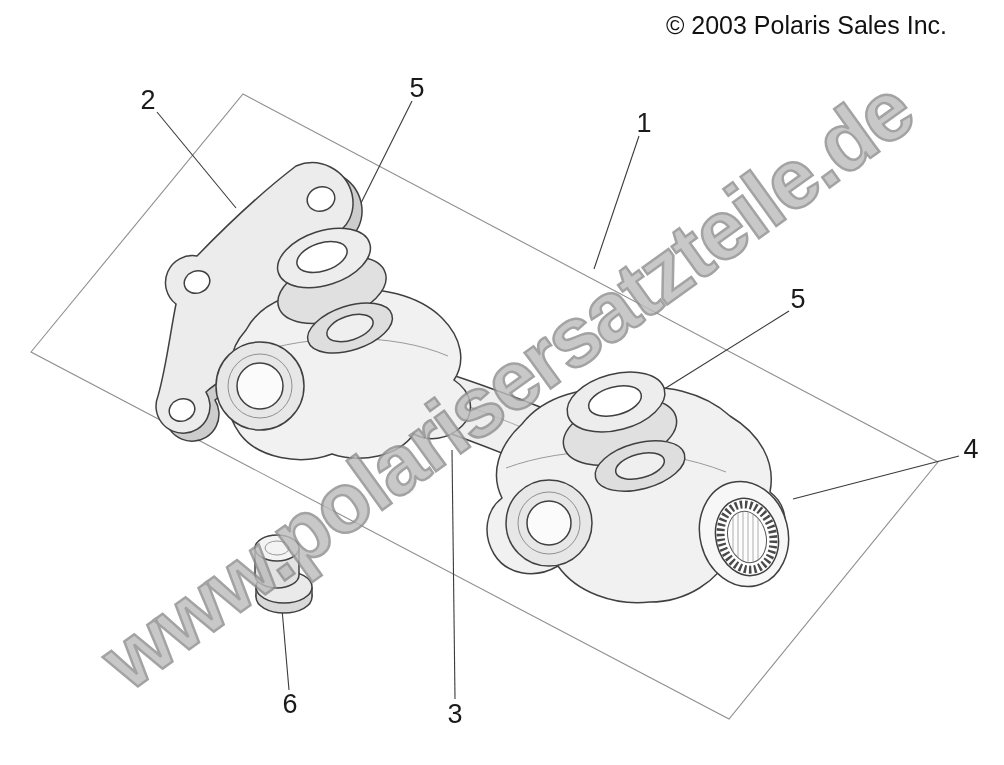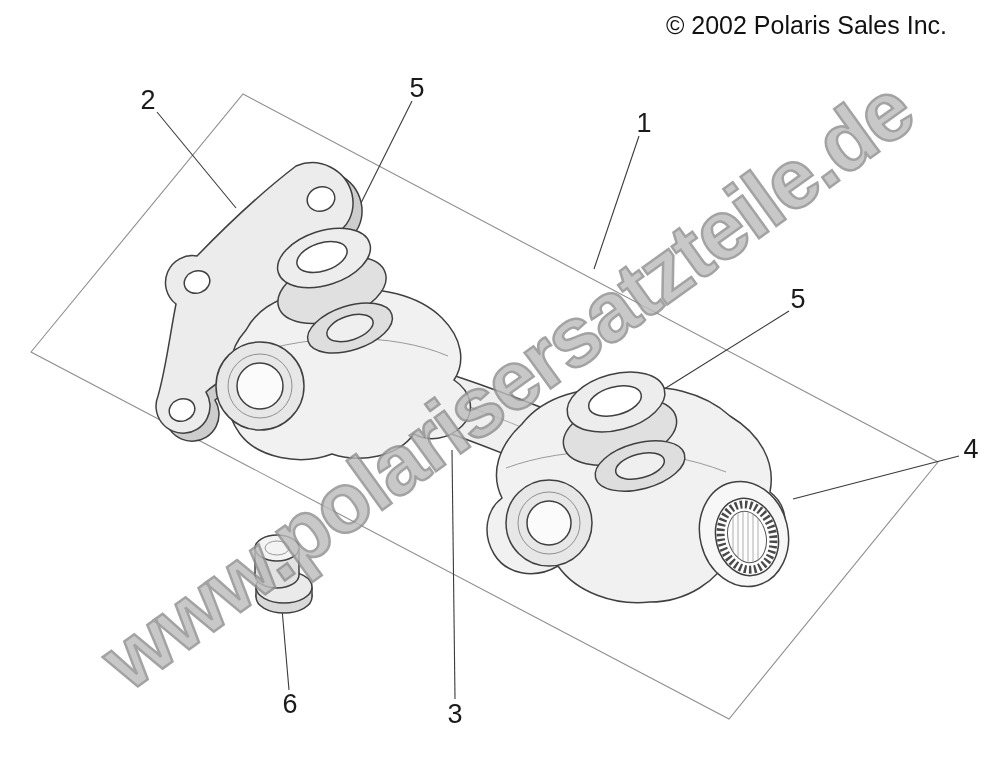--- a/index.html
+++ b/index.html
@@ -158,21 +158,21 @@
         <line x1="299" y1="548" x2="299" y2="575"></line>
         <ellipse cx="277" cy="548" rx="22" ry="13" fill="#f3f3f3"></ellipse>
         <ellipse cx="277" cy="548" rx="12" ry="7" stroke="#999999" stroke-width="1"></ellipse>
       </g>
 
     </g>
   </svg>
 
   <div class="watermark">www.polarisersatzteile.de</div>
 
-  <div class="copyright">© 2002 Polaris Sales Inc.</div>
+  <div class="copyright">© 2003 Polaris Sales Inc.</div>
 
   <span class="callout" style="left:148px; top:100px">2</span>
   <span class="callout" style="left:417px; top:88px">5</span>
   <span class="callout" style="left:644px; top:123px">1</span>
   <span class="callout" style="left:798px; top:299px">5</span>
   <span class="callout" style="left:971px; top:449px">4</span>
   <span class="callout" style="left:290px; top:704px">6</span>
   <span class="callout" style="left:455px; top:714px">3</span>
 
 </div>

